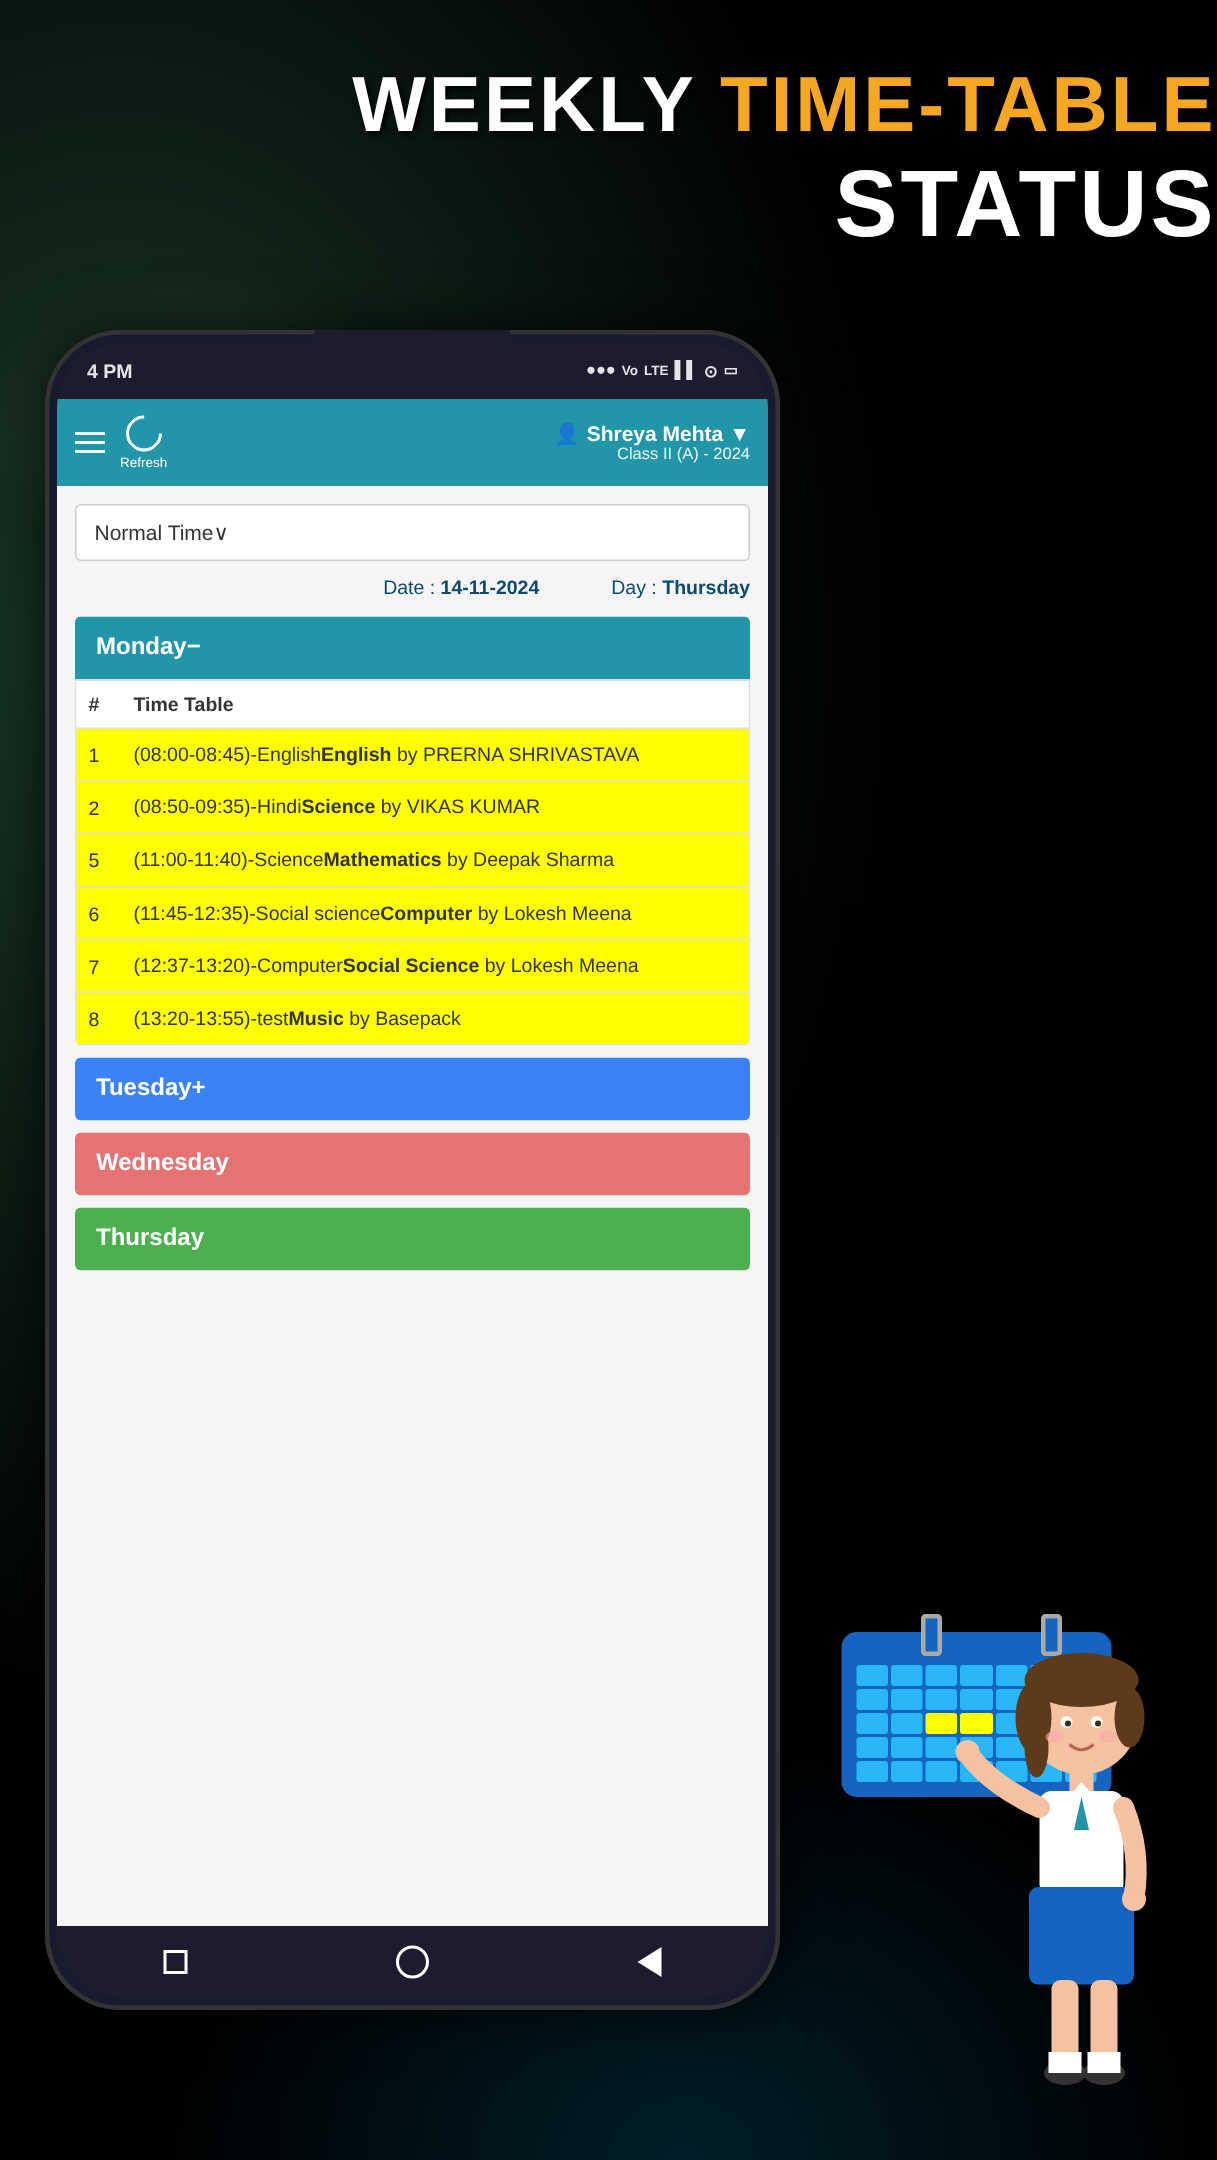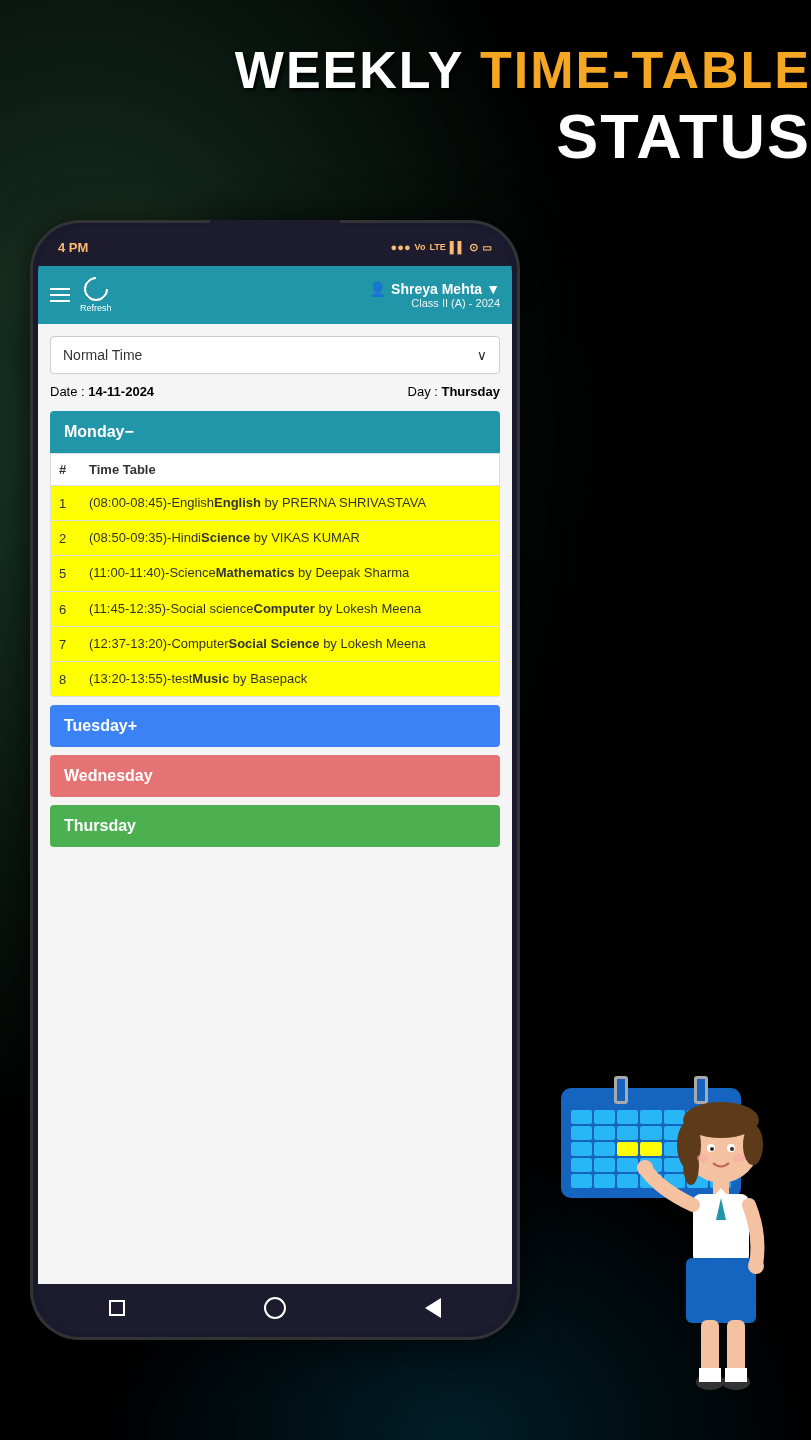--- a/index.html
+++ b/index.html
@@ -76,21 +76,21 @@
     }
 
     
     .status-bar {
       background: #1c1c2e;
       height: 38px;
       display: flex;
       align-items: center;
       justify-content: space-between;
       padding: 0 20px;
-      color: #fdba74;
+      color: #e5e5e5;
       font-size: 13px;
       font-weight: bold;
     }
 
     .status-icons {
       display: flex;
       gap: 4px;
       align-items: center;
       font-size: 11px;
     }
@@ -172,33 +172,33 @@
     }
 
     .time-dropdown {
       width: 100%;
       border: 1px solid #ccc;
       border-radius: 4px;
       padding: 10px 12px;
       background: #fff;
       display: flex;
       align-items: center;
-      justify-content: space-between;
       cursor: pointer;
       font-size: 14px;
       color: #333;
     }
 
     
     .date-row {
       display: flex;
-      justify-content: space-between;
+      justify-content: flex-end;
       margin-bottom: 12px;
       font-size: 13px;
-      color: #000000;
+      color: #0c4a6e;
+      gap: 48px;
     }
 
     
     .day-section {
       margin-bottom: 8px;
       border-radius: 4px;
       overflow: hidden;
     }
 
     .day-header {

